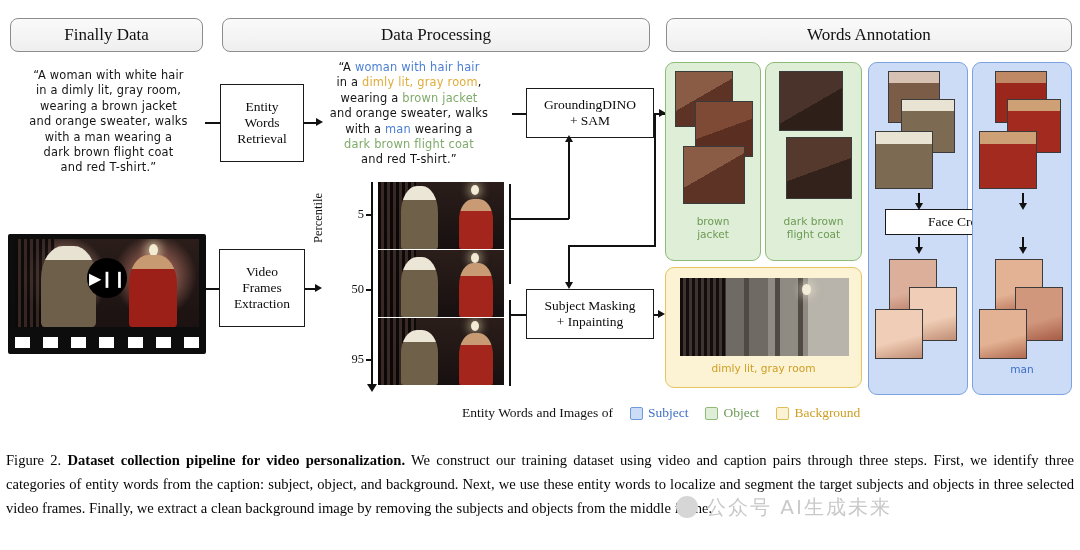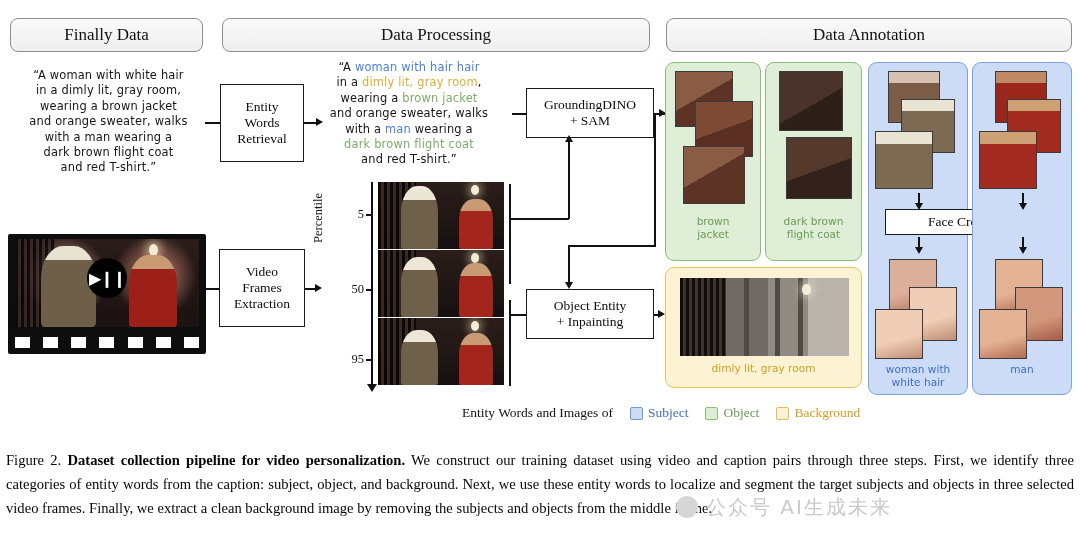--- a/index.html
+++ b/index.html
@@ -253,21 +253,21 @@
 
 <div class="fig">
 
   <div class="hdr" id="hdr-orig">
     <span>Finally Data</span>
   </div>
   <div class="hdr" id="hdr-proc">
     <span>Data Processing</span>
   </div>
   <div class="hdr" id="hdr-anno">
-    <span>Data Annotation</span>
+    <span>Words Annotation</span>
   </div>
 
   <div class="hand" id="orig-caption">
     <div>“A woman with white hair</div>
     <div>in a dimly lit, gray room,</div>
     <div>wearing a brown jacket</div>
     <div>and orange sweater, walks</div>
     <div>with a man wearing a</div>
     <div>dark brown flight coat</div>
     <div>and red T-shirt.”</div>
@@ -300,21 +300,21 @@
   <div class="pbox" id="box-dino">
     <div>GroundingDINO</div>
     <div>+ SAM</div>
   </div>
   <div class="pbox" id="box-video">
     <div>Video</div>
     <div>Frames</div>
     <div>Extraction</div>
   </div>
   <div class="pbox" id="box-mask">
-    <div>Object Entity</div>
+    <div>Subject Masking</div>
     <div>+ Inpainting</div>
   </div>
 
   <div class="hand" id="proc-caption">
     <div>
       <span>“A </span><span class="c-sub">woman with hair hair</span>
     </div>
     <div>
       <span>in a </span><span class="c-bg">dimly lit, gray room</span><span>,</span>
     </div>
@@ -440,24 +440,20 @@
         <div class="sw fc-w"></div>
         <div class="shade"></div>
       </div>
     <div class="card" style="left:40px;top:224px;width:48px;height:54px;">
         <div class="sw fc-w"></div>
       </div>
     <div class="card" style="left:6px;top:246px;width:48px;height:50px;">
         <div class="sw fc-w"></div>
       </div>
 
-    <div class="plabel sub" style="top:300px;">
-      <div>woman with</div>
-      <div>white hair</div>
-    </div>
   </div>
 
   <div class="panel sub" id="p-man">
     <div class="card" style="left:22px;top:8px;width:52px;height:52px;">
         <div class="sw pr-m"></div>
         <div class="shade"></div>
       </div>
     <div class="card" style="left:34px;top:36px;width:54px;height:54px;">
         <div class="sw pr-m"></div>
       </div>

